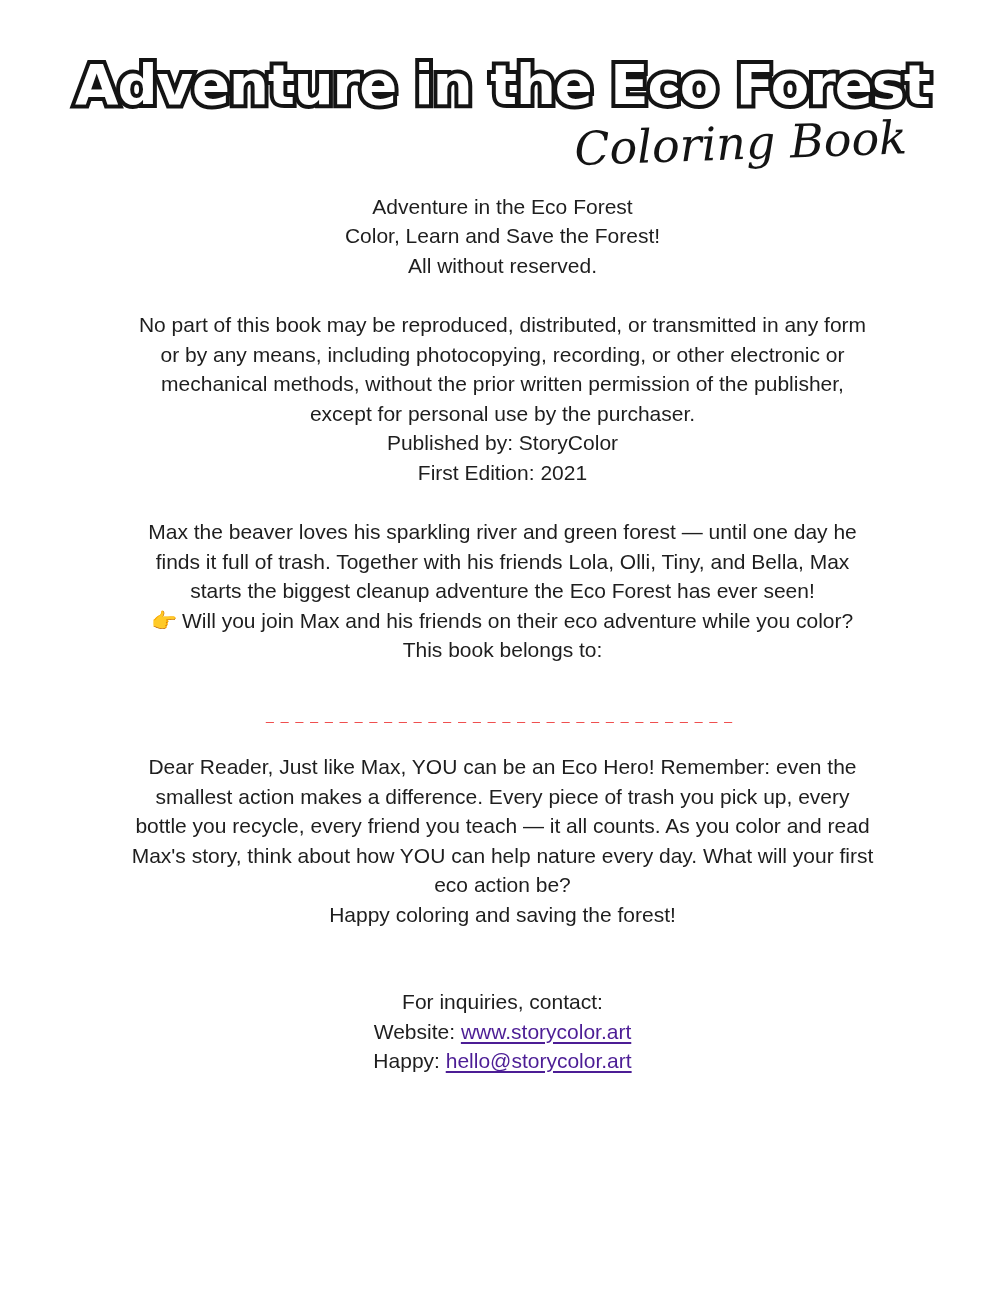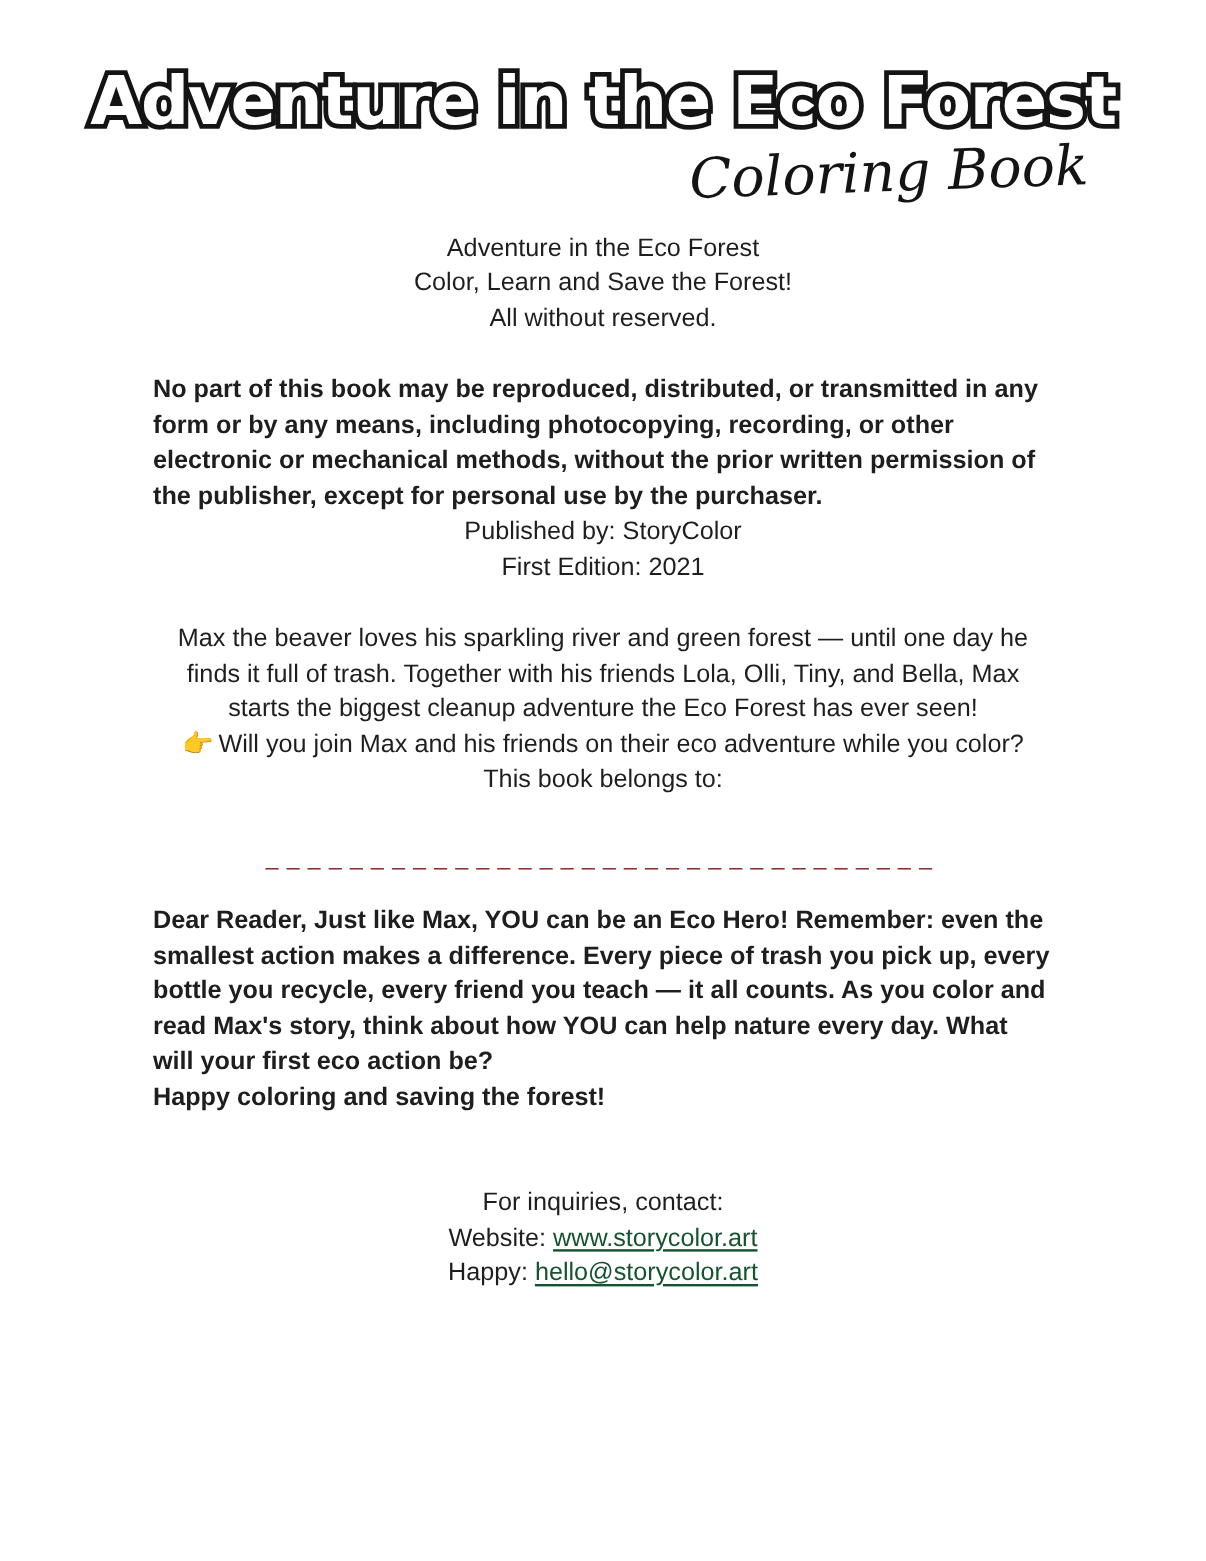--- a/index.html
+++ b/index.html
@@ -42,34 +42,34 @@
     transform-origin: 80% 50%;
     margin-top: -2px;
   }
   .column {
     width: 750px;
     margin: 24px auto 0;
     font-size: 21px;
     line-height: 29.5px;
   }
   .center { text-align: center; }
-  .left   { text-align: left; font-weight: bold; }
+  .left   { text-align: center; }
   .gap-1  { margin-top: 30px; }   
   .gap-2  { margin-top: 36px; }   
   .gap-3  { margin-top: 22px; }   
   .gap-4  { margin-top: 58px; }   
   .name-line {
     letter-spacing: 7px;
-    font-size: 19px;
-    color: #7f1d1d;
+    font-size: 14px;
+    color: #ef4444;
     white-space: nowrap;
   }
   .hand-icon { color: #a0522d; margin-right: 4px; }
   a.link, .link {
-    color: #14532d;
+    color: #4c1d95;
     text-decoration: underline;
     text-underline-offset: 3px;
     cursor: pointer;
   }
 </style>
 </head>
 <body>
 
 <div class="page">
 

